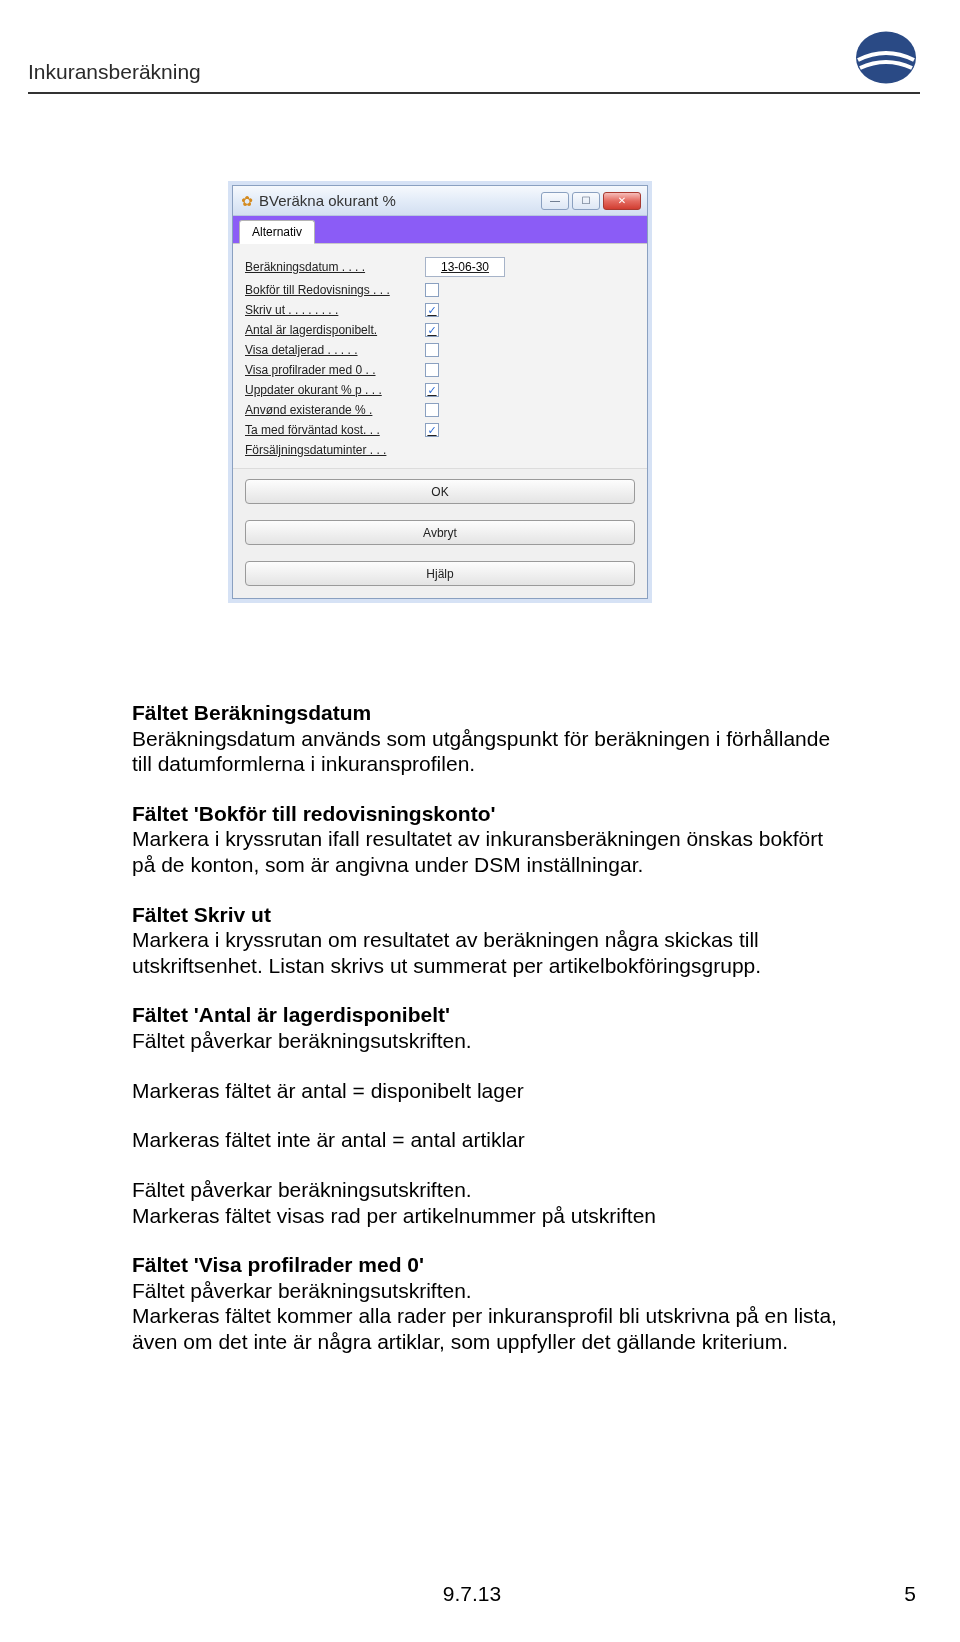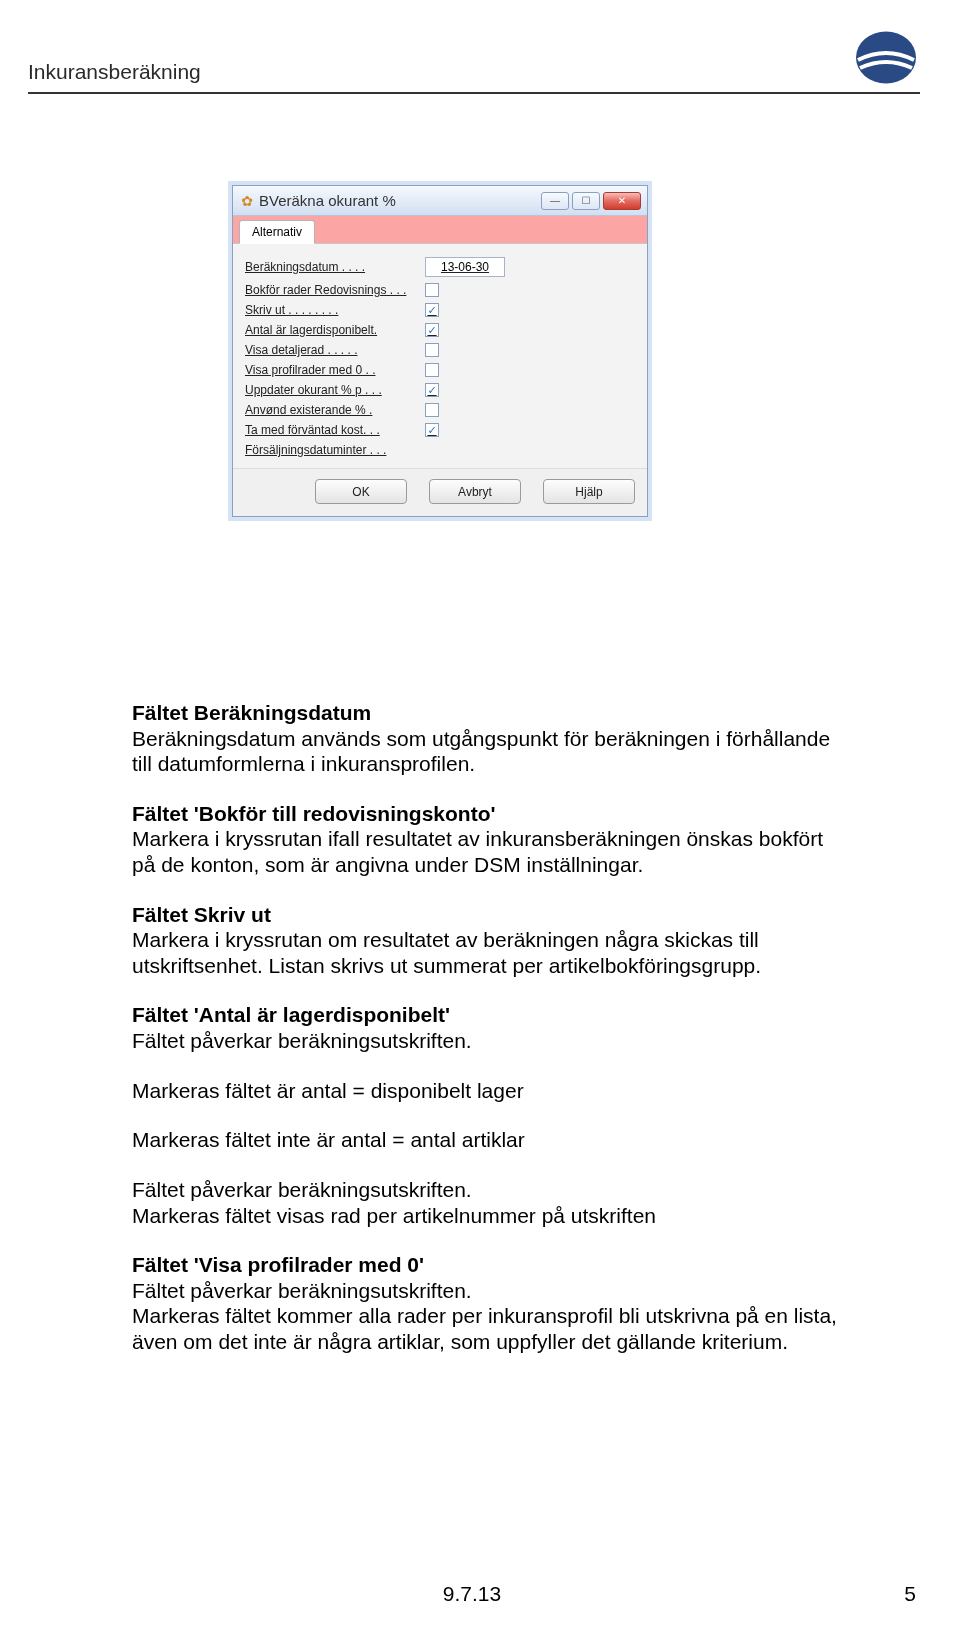--- a/index.html
+++ b/index.html
@@ -69,21 +69,21 @@
     display: flex; align-items: center; justify-content: center;
     font-size: 10px; color: #4a5a72;
   }
   .win-btn.close {
     background: linear-gradient(#f6bdb9, #e46a60 50%, #d13d31);
     border-color: #a83a31;
     color: #fff;
     width: 38px;
   }
   .tabrow {
-    background: #fca5a5;
+    background: #8b5cf6;
     padding: 3px 18px 0 6px;
     border-bottom: 1px solid #c8c8c8;
   }
   .tab {
     display: inline-block;
     padding: 4px 12px 4px 12px;
     border: 1px solid #b4b4b4;
     border-bottom: 1px solid #fff;
     background: #fff;
     border-radius: 3px 3px 0 0;
@@ -122,24 +122,25 @@
     background: #fff;
     display: inline-flex;
     align-items: center;
     justify-content: center;
     font-size: 11px;
     color: #2a6ad4;
   }
   .btnrow {
     display: flex;
     justify-content: flex-end;
-    gap: 22px;
+    gap: 16px;
     padding: 10px 12px 12px 12px;
     background: #f0f0f0;
     border-top: 1px solid #dcdcdc;
+    flex-direction: column;
   }
   .dlg-btn {
     min-width: 92px;
     height: 25px;
     border: 1px solid #9a9a9a;
     border-radius: 4px;
     background: linear-gradient(#fdfdfd, #e4e4e4);
     font-size: 12px;
     color: #222;
     display: flex; align-items: center; justify-content: center;
@@ -198,21 +199,21 @@
   </div>
   <div class="tabrow">
     <div class="tab">Alternativ</div>
   </div>
   <div class="form-area">
     <div class="form-row">
       <span class="flabel">Beräkningsdatum  .  .  .  .</span>
       <input class="text-input" value="13-06-30" style="">
     </div>
     <div class="form-row">
-      <span class="flabel">Bokför rader Redovisnings . . .</span>
+      <span class="flabel">Bokför till Redovisnings . . .</span>
       <span class="cbox"></span>
     </div>
     <div class="form-row">
       <span class="flabel">Skriv ut .  .  .  .  .  .  .  .</span>
       <span class="cbox">✓</span>
     </div>
     <div class="form-row">
       <span class="flabel">Antal är lagerdisponibelt.</span>
       <span class="cbox">✓</span>
     </div>

